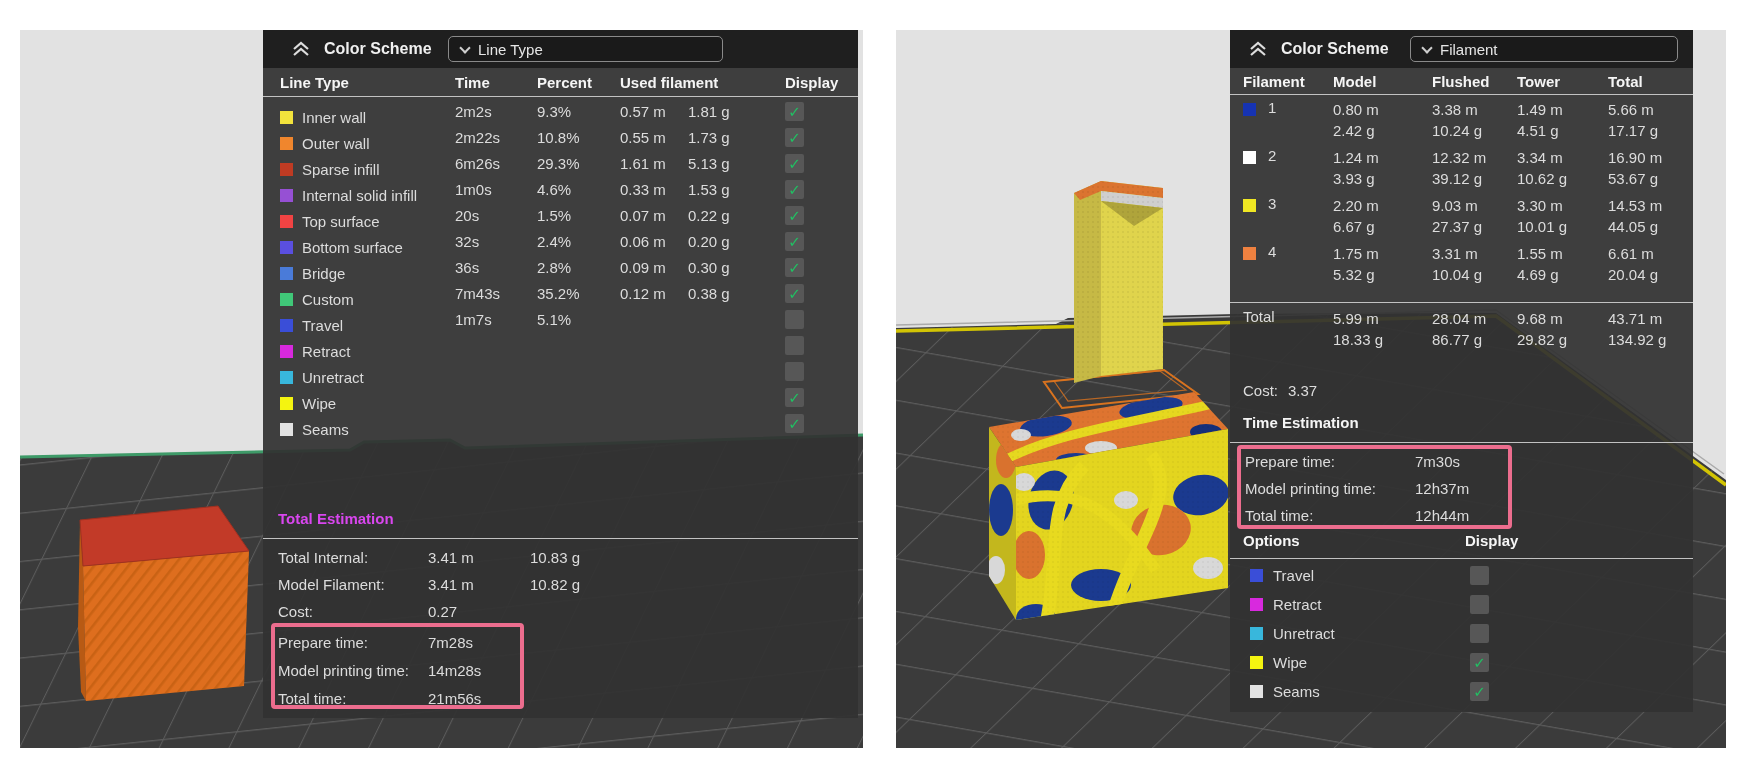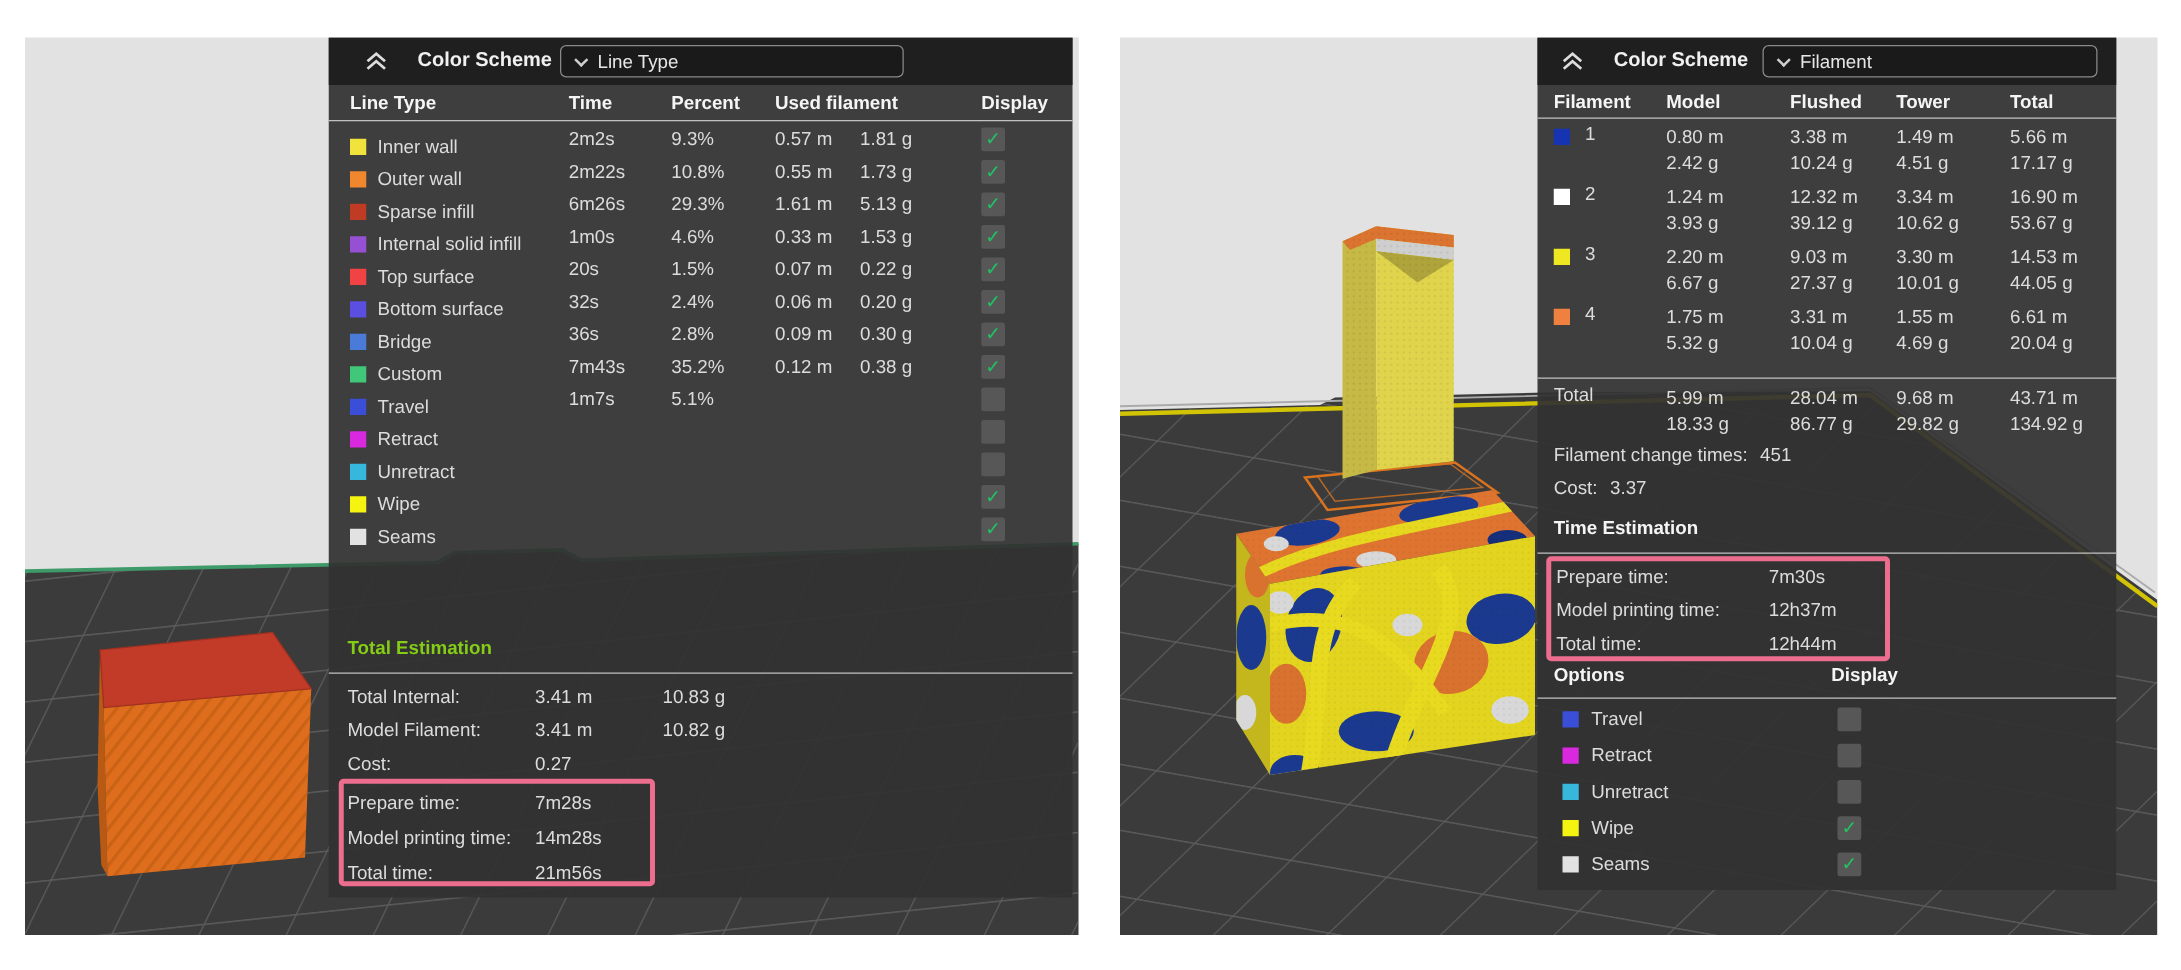--- a/index.html
+++ b/index.html
@@ -13,21 +13,21 @@
   .scene{position:absolute;left:0;top:0;width:100%;height:100%;}
 
   
   .panel{position:absolute;top:0;background:rgba(50,50,50,0.93);}
   #panel-left{left:243px;width:595px;height:688px;}
   #panel-right{left:334px;width:463px;height:682px;}
   .titlebar{position:absolute;top:0;left:0;right:0;height:38px;background:rgba(30,30,30,0.96);
     display:flex;align-items:center;}
   .collapse{margin-left:28px;display:flex;align-items:center;cursor:pointer;}
   #panel-right .collapse{margin-left:18px;}
-  .ptitle{margin-left:23px;font-weight:bold;font-size:16px;color:#F0F0F0;}
+  .ptitle{margin-left:13px;font-weight:bold;font-size:16px;color:#F0F0F0;}
   .dropdown{position:absolute;top:6px;height:26px;border:1px solid #8A8A8A;border-radius:5px;
     background:rgba(18,18,18,0.35);display:flex;align-items:center;color:#E6E6E6;}
   #panel-left .dropdown{left:185px;width:275px;}
   #panel-right .dropdown{left:180px;width:268px;}
   .chev{width:8px;height:8px;border-left:2px solid #CFCFCF;border-bottom:2px solid #CFCFCF;
     transform:rotate(-45deg);margin:-3px 9px 0 12px;}
   .hr{position:absolute;left:0;right:0;border-top:1px solid #C2C2C2;height:0;}
 
   .sw{width:13px;height:13px;display:inline-block;flex:0 0 13px;}
   .cb{width:19px;height:19px;background:#575757;border-radius:2px;display:flex;
@@ -36,21 +36,21 @@
 
   
   .lt-head{position:absolute;top:38px;left:0;right:0;height:28px;display:flex;align-items:center;
     padding-left:17px;font-weight:bold;color:#F5F5F5;}
   .hc1{width:175px;} .hc2{width:82px;} .hc3{width:83px;} .hc4{width:165px;}
   .lt-rows{position:absolute;top:68px;left:0;right:0;}
   .lt-row{height:26px;display:flex;align-items:center;padding-left:17px;}
   .rc-label{width:175px;display:flex;align-items:center;gap:9px;margin-top:12px;}
   .rc-time{width:82px;} .rc-pct{width:83px;} .rc-len{width:68px;} .rc-wt{width:97px;}
 
-  .te-title{position:absolute;top:480px;left:15px;font-weight:bold;color:#84cc16;}
+  .te-title{position:absolute;top:480px;left:15px;font-weight:bold;color:#d946ef;}
   .te-rows{position:absolute;top:514px;left:0;right:0;}
   .te-row{height:27px;display:flex;align-items:center;padding-left:15px;}
   .te-l{width:150px;} .te-v1{width:102px;}
   .hl-rows-left{position:absolute;top:598px;left:0;right:0;}
   .hl-row{height:28px;display:flex;align-items:center;padding-left:15px;}
   .hl-l{width:150px;}
   .hl-box{position:absolute;border:4px solid #EC6D8E;border-radius:4px;pointer-events:none;}
   #hl-box-left{left:8px;top:593px;width:253px;height:86px;}
   #hl-box-right{left:7px;top:415px;width:275px;height:84px;}
 
@@ -537,24 +537,20 @@
         <div class="r-tower two">
             <div>9.68 m</div>
             <div>29.82 g</div>
           </div>
         <div class="r-total two">
             <div>43.71 m</div>
             <div>134.92 g</div>
           </div>
       </div>
 
-      <div class="kv" style="top:322px;">
-        <span>Filament change times:</span>
-        <span>451</span>
-      </div>
       <div class="kv" style="top:348px;">
         <span>Cost:</span>
         <span>3.37</span>
       </div>
 
       <div class="sec-title" style="top:384px;">Time Estimation</div>
       <div class="hr" style="top:412px;"></div>
       <div class="hl-rows-right">
         <div class="hl-row-r">
             <div class="hl-lr">Prepare time:</div>

